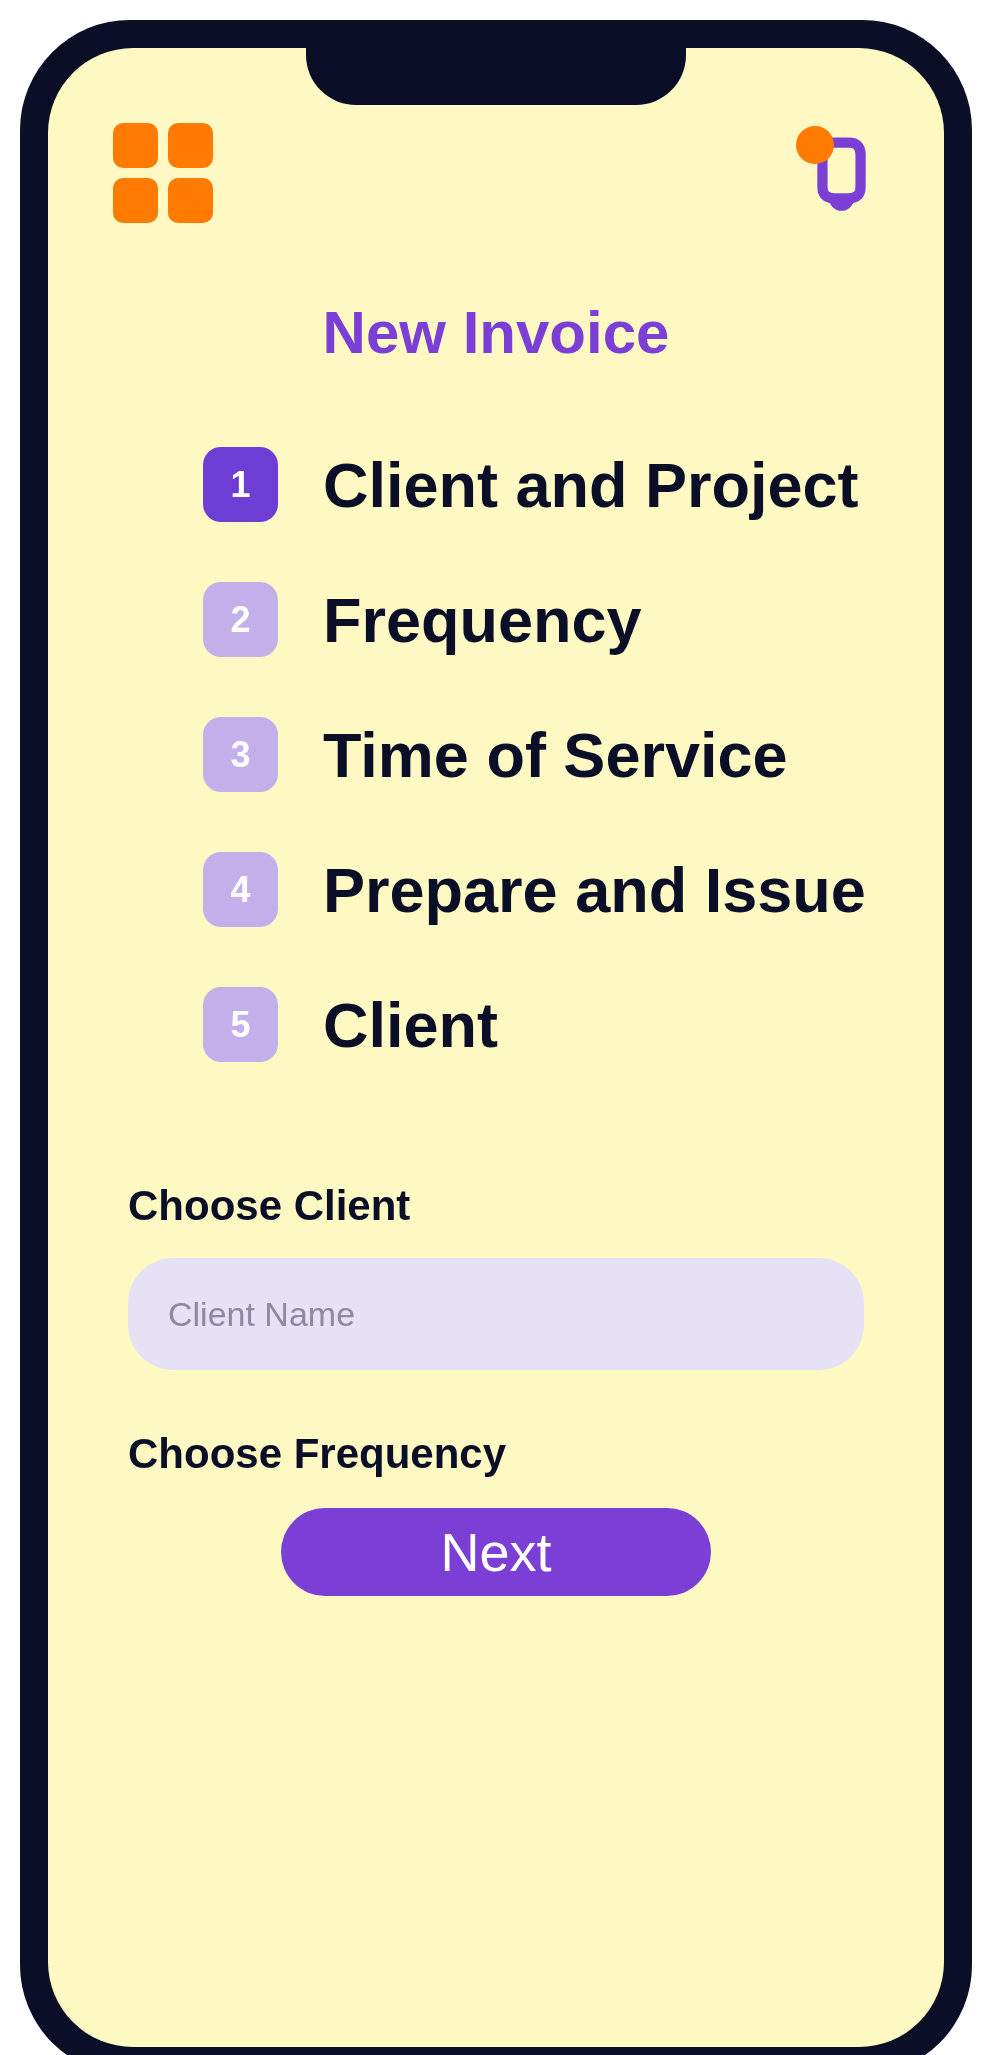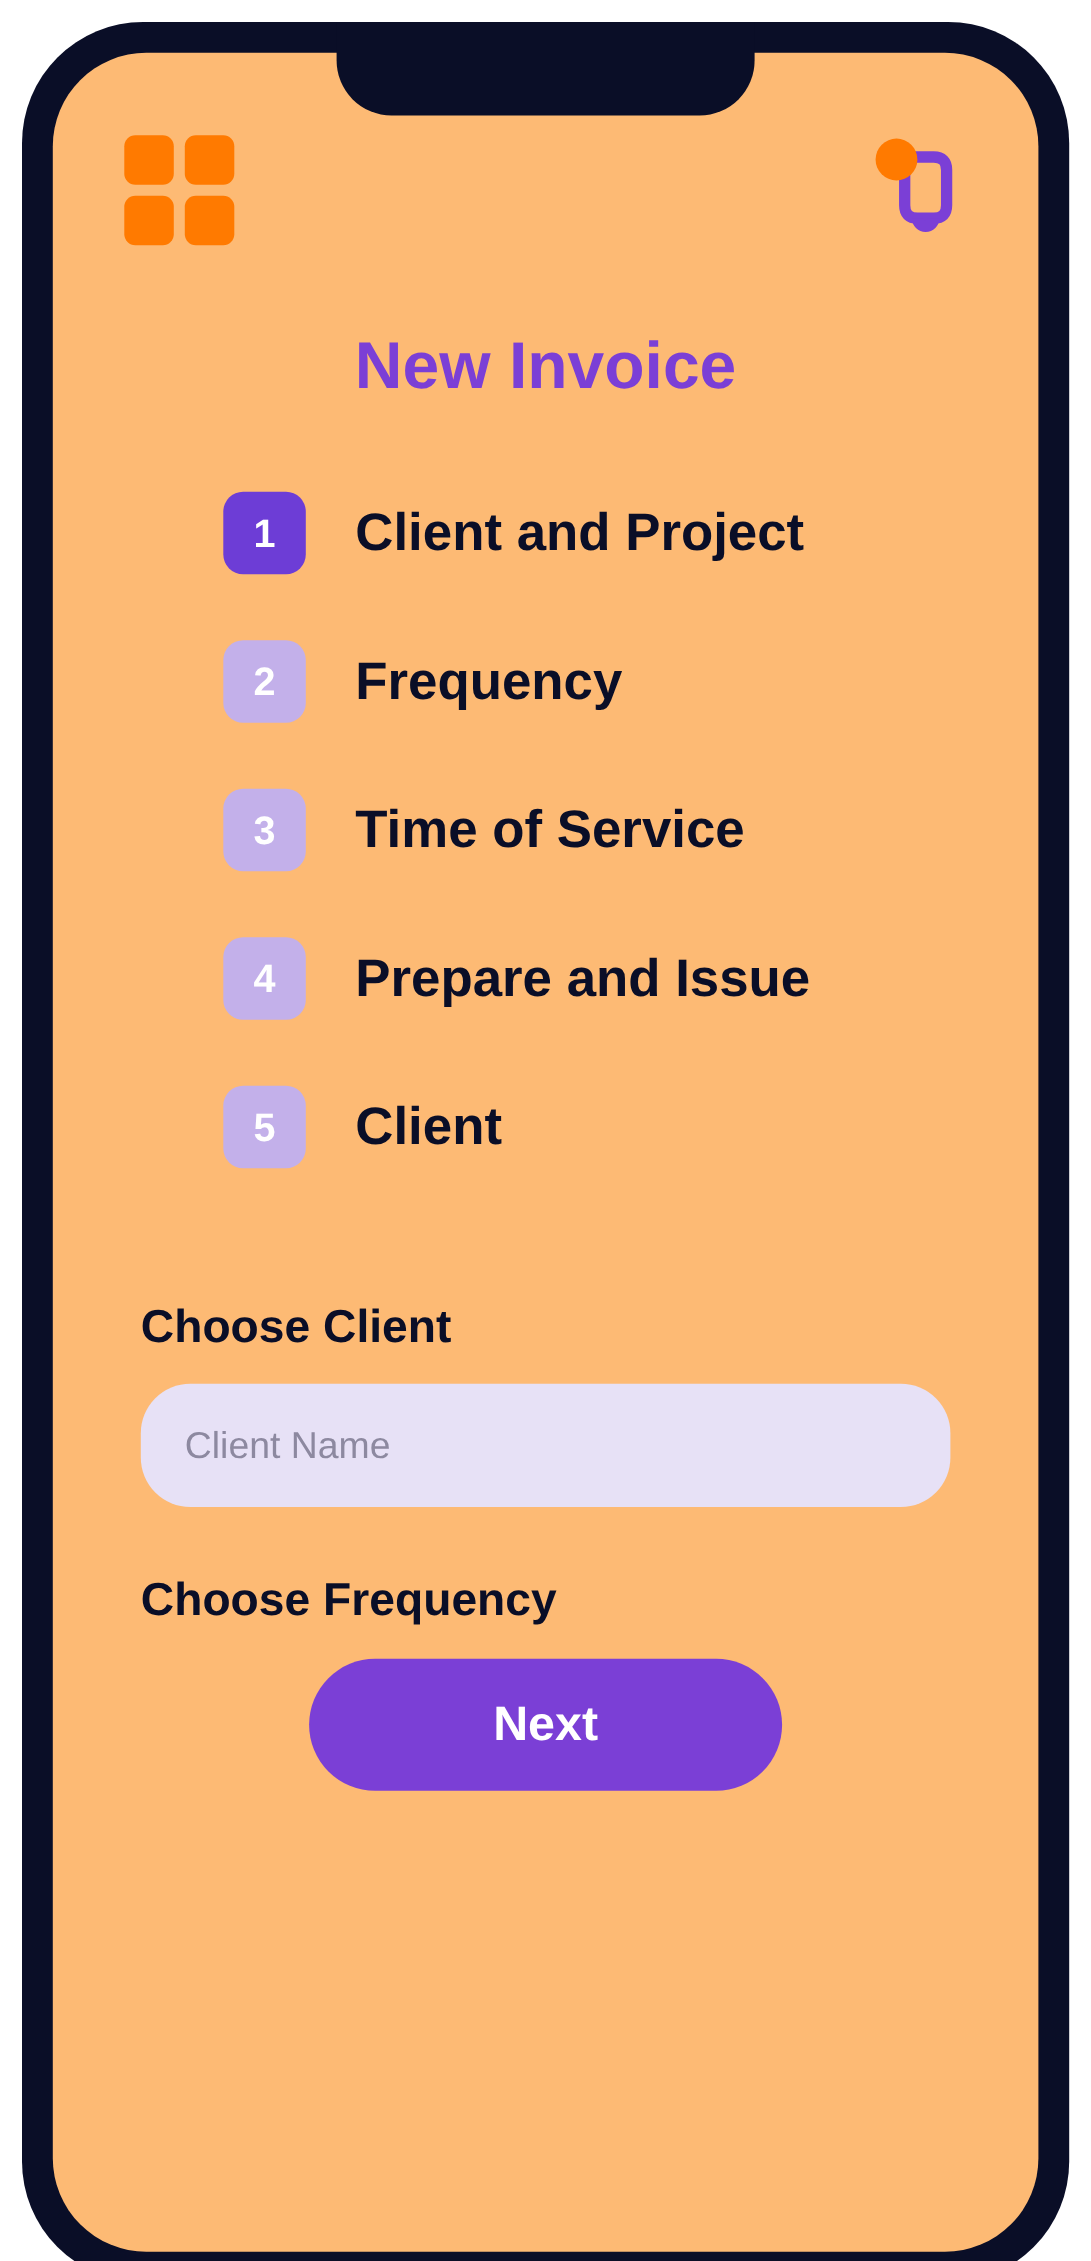--- a/index.html
+++ b/index.html
@@ -22,21 +22,21 @@
       height: 2055px;
       background: #0a0e27;
       border-radius: 110px;
       padding: 28px;
       position: relative;
     }
     
     .phone-screen {
       width: 100%;
       height: 100%;
-      background: #fdba74;
+      background: #fef9c3;
       border-radius: 85px;
       padding: 75px 65px 60px 65px;
       position: relative;
       overflow: hidden;
     }
     
     .notch {
       position: absolute;
       top: 0;
       left: 50%;
@@ -132,21 +132,21 @@
     
     .step-badge.active {
       background: #6d3dd6;
     }
     
     .step-badge.inactive {
       background: #c3b0ea;
     }
     
     .step-label {
-      font-size: 48px;
+      font-size: 63px;
       font-weight: 700;
       color: #0a0e27;
     }
     
     .form-section {
       padding: 0 15px;
     }
     
     .field-label {
       font-size: 42px;
@@ -168,26 +168,26 @@
     }
     
     .text-input::placeholder {
       color: #8d89a0;
     }
     
     .next-button {
       display: block;
       margin: 30px auto 0 auto;
       width: 430px;
-      height: 120px;
+      height: 88px;
       background: #7b3fd6;
       border: none;
       border-radius: 60px;
-      font-size: 44px;
-      font-weight: 700;
+      font-size: 54px;
+      font-weight: 400;
       color: #ffffff;
       cursor: pointer;
     }
   </style>
 </head>
 <body>
 
 <div class="phone-frame">
   <div class="notch"></div>
   <div class="phone-screen">

